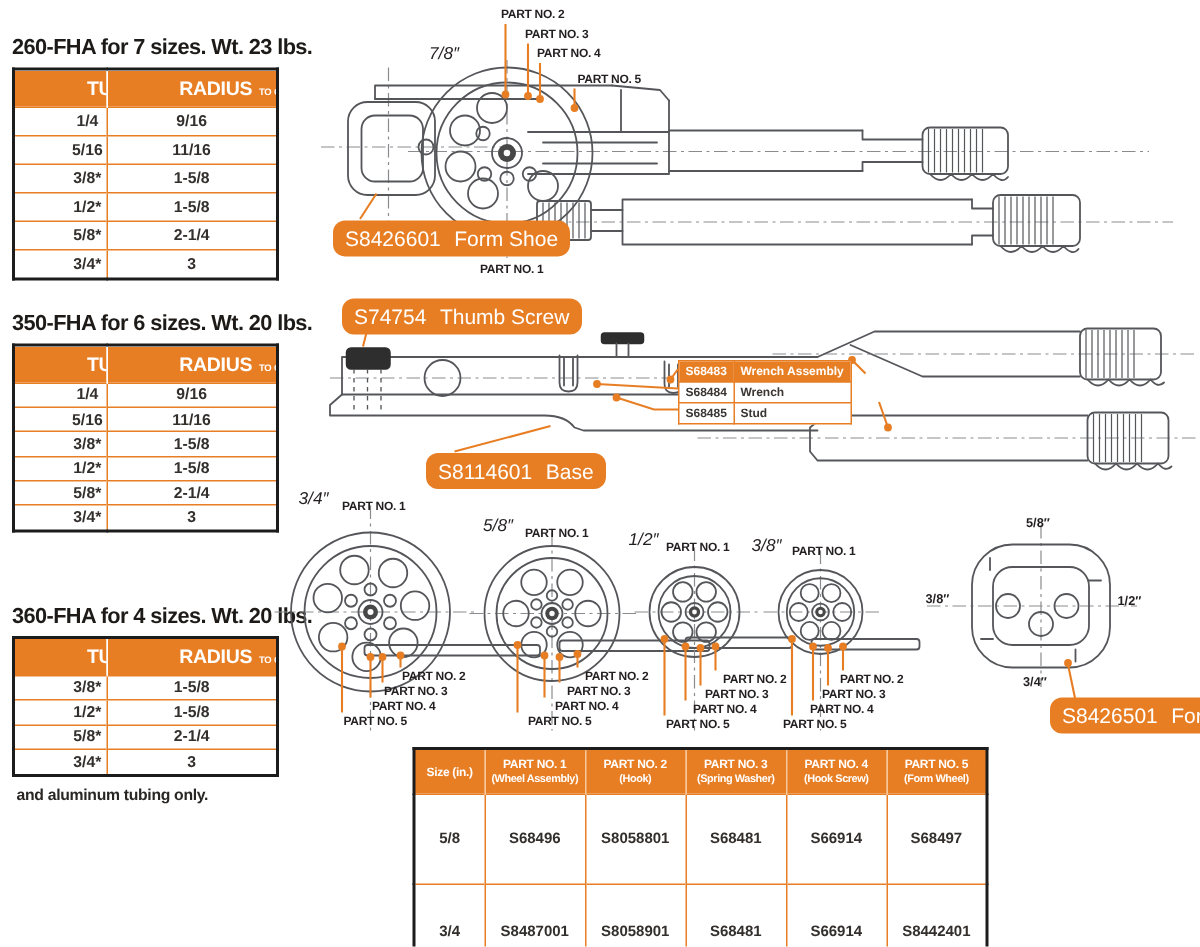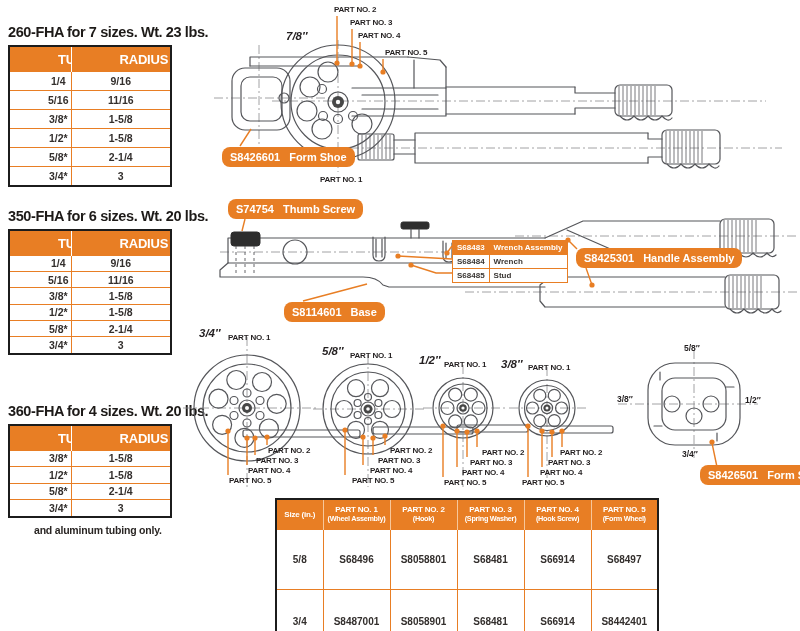--- a/index.html
+++ b/index.html
@@ -6,43 +6,43 @@
     --orange:#E87E24;
     --ink:#231F20;
     --line:#55565A;
   }
   *{margin:0;padding:0;box-sizing:border-box;}
   body{background:#fff;}
   #page{position:relative;width:800px;height:631px;background:#ffffff;overflow:hidden;
         font-family:"Liberation Sans",sans-serif;color:var(--ink);}
 
   
-  .spec{position:absolute;width:164px;}
+  .spec{position:absolute;width:178px;}
   .spec-title{font-size:14.5px;font-weight:800;letter-spacing:-0.4px;white-space:nowrap;margin-bottom:5px;color:#1d1a18;}
   table.spec-table{width:100%;border-collapse:collapse;table-layout:fixed;border:2px solid #1c1c1c;background:#fff;}
   table.spec-table th{background:var(--orange);color:#fff;text-align:center;vertical-align:middle;
       padding:1px 0;height:25px;white-space:nowrap;overflow:hidden;}
   table.spec-table th + th{border-left:1.5px solid #fff;}
   .h-main{font-size:13px;font-weight:800;letter-spacing:-0.2px;margin-left:48px;}
   .h-sub{font-size:6.3px;font-weight:800;letter-spacing:-0.1px;}
   table.spec-table td{font-size:10.5px;font-weight:700;text-align:center;color:#332f2d;
       border-top:1.6px solid var(--orange);vertical-align:middle;}
   table.spec-table td:first-child{border-right:1.6px solid var(--orange);padding-left:36px;}
   .footnote{position:absolute;left:8px;top:524px;width:190px;font-size:10.5px;font-weight:700;
       letter-spacing:-0.2px;line-height:1.3;color:#2a2624;}
-  .footnote .fn2{margin-left:26px;}
+  .footnote .fn2{margin-left:3px;}
 
   
   .dlabel{position:absolute;font-size:8px;font-weight:800;letter-spacing:-0.2px;white-space:nowrap;color:#231f20;}
-  .dsize{position:absolute;font-size:11.5px;font-weight:700;font-style:italic;white-space:nowrap;color:#231f20;}
+  .dsize{position:absolute;font-size:11.5px;font-weight:400;font-style:italic;white-space:nowrap;color:#231f20;}
   .dsize-sm{position:absolute;font-size:8.5px;font-weight:800;white-space:nowrap;color:#231f20;}
 
   
   .pill{position:absolute;background:var(--orange);color:#fff;border-radius:8px;
-        font-size:11px;font-weight:700;padding:4px 8px;white-space:nowrap;
+        font-size:14px;font-weight:400;padding:4px 8px;white-space:nowrap;
         display:flex;gap:9px;align-items:center;}
   .pill .num,.pill .name{display:inline-block;}
 
   
   .mini-table{position:absolute;left:452px;top:240px;width:106px;border-collapse:collapse;
       background:#fff;border:1.6px solid var(--orange);}
   .mini-table td{font-size:8px;font-weight:800;padding:2px 4px;border:1.3px solid var(--orange);
       color:#3a3633;white-space:nowrap;}
   .mini-table td:first-child{width:36px;}
   .mini-table tr.hd td{background:var(--orange);color:#fff;}
@@ -341,24 +341,20 @@
     <tr>
       <td>S68484</td>
       <td>Wrench</td>
     </tr>
     <tr>
       <td>S68485</td>
       <td>Stud</td>
     </tr>
   </tbody>
     </table>
-  <div class="pill" style="left:576px;top:248px">
-    <span class="num">S8425301</span>
-    <span class="name">Handle Assembly</span>
-  </div>
   <div class="pill" style="left:284px;top:302px">
     <span class="num">S8114601</span>
     <span class="name">Base</span>
   </div>
 
   <svg style="left:195px;top:325px" width="605" height="175" viewBox="0 0 605 175">
 
     <g>
       <path class="cl" d="M52,12 V162"></path>
         <path class="cl" d="M-12,83 H122"></path>

